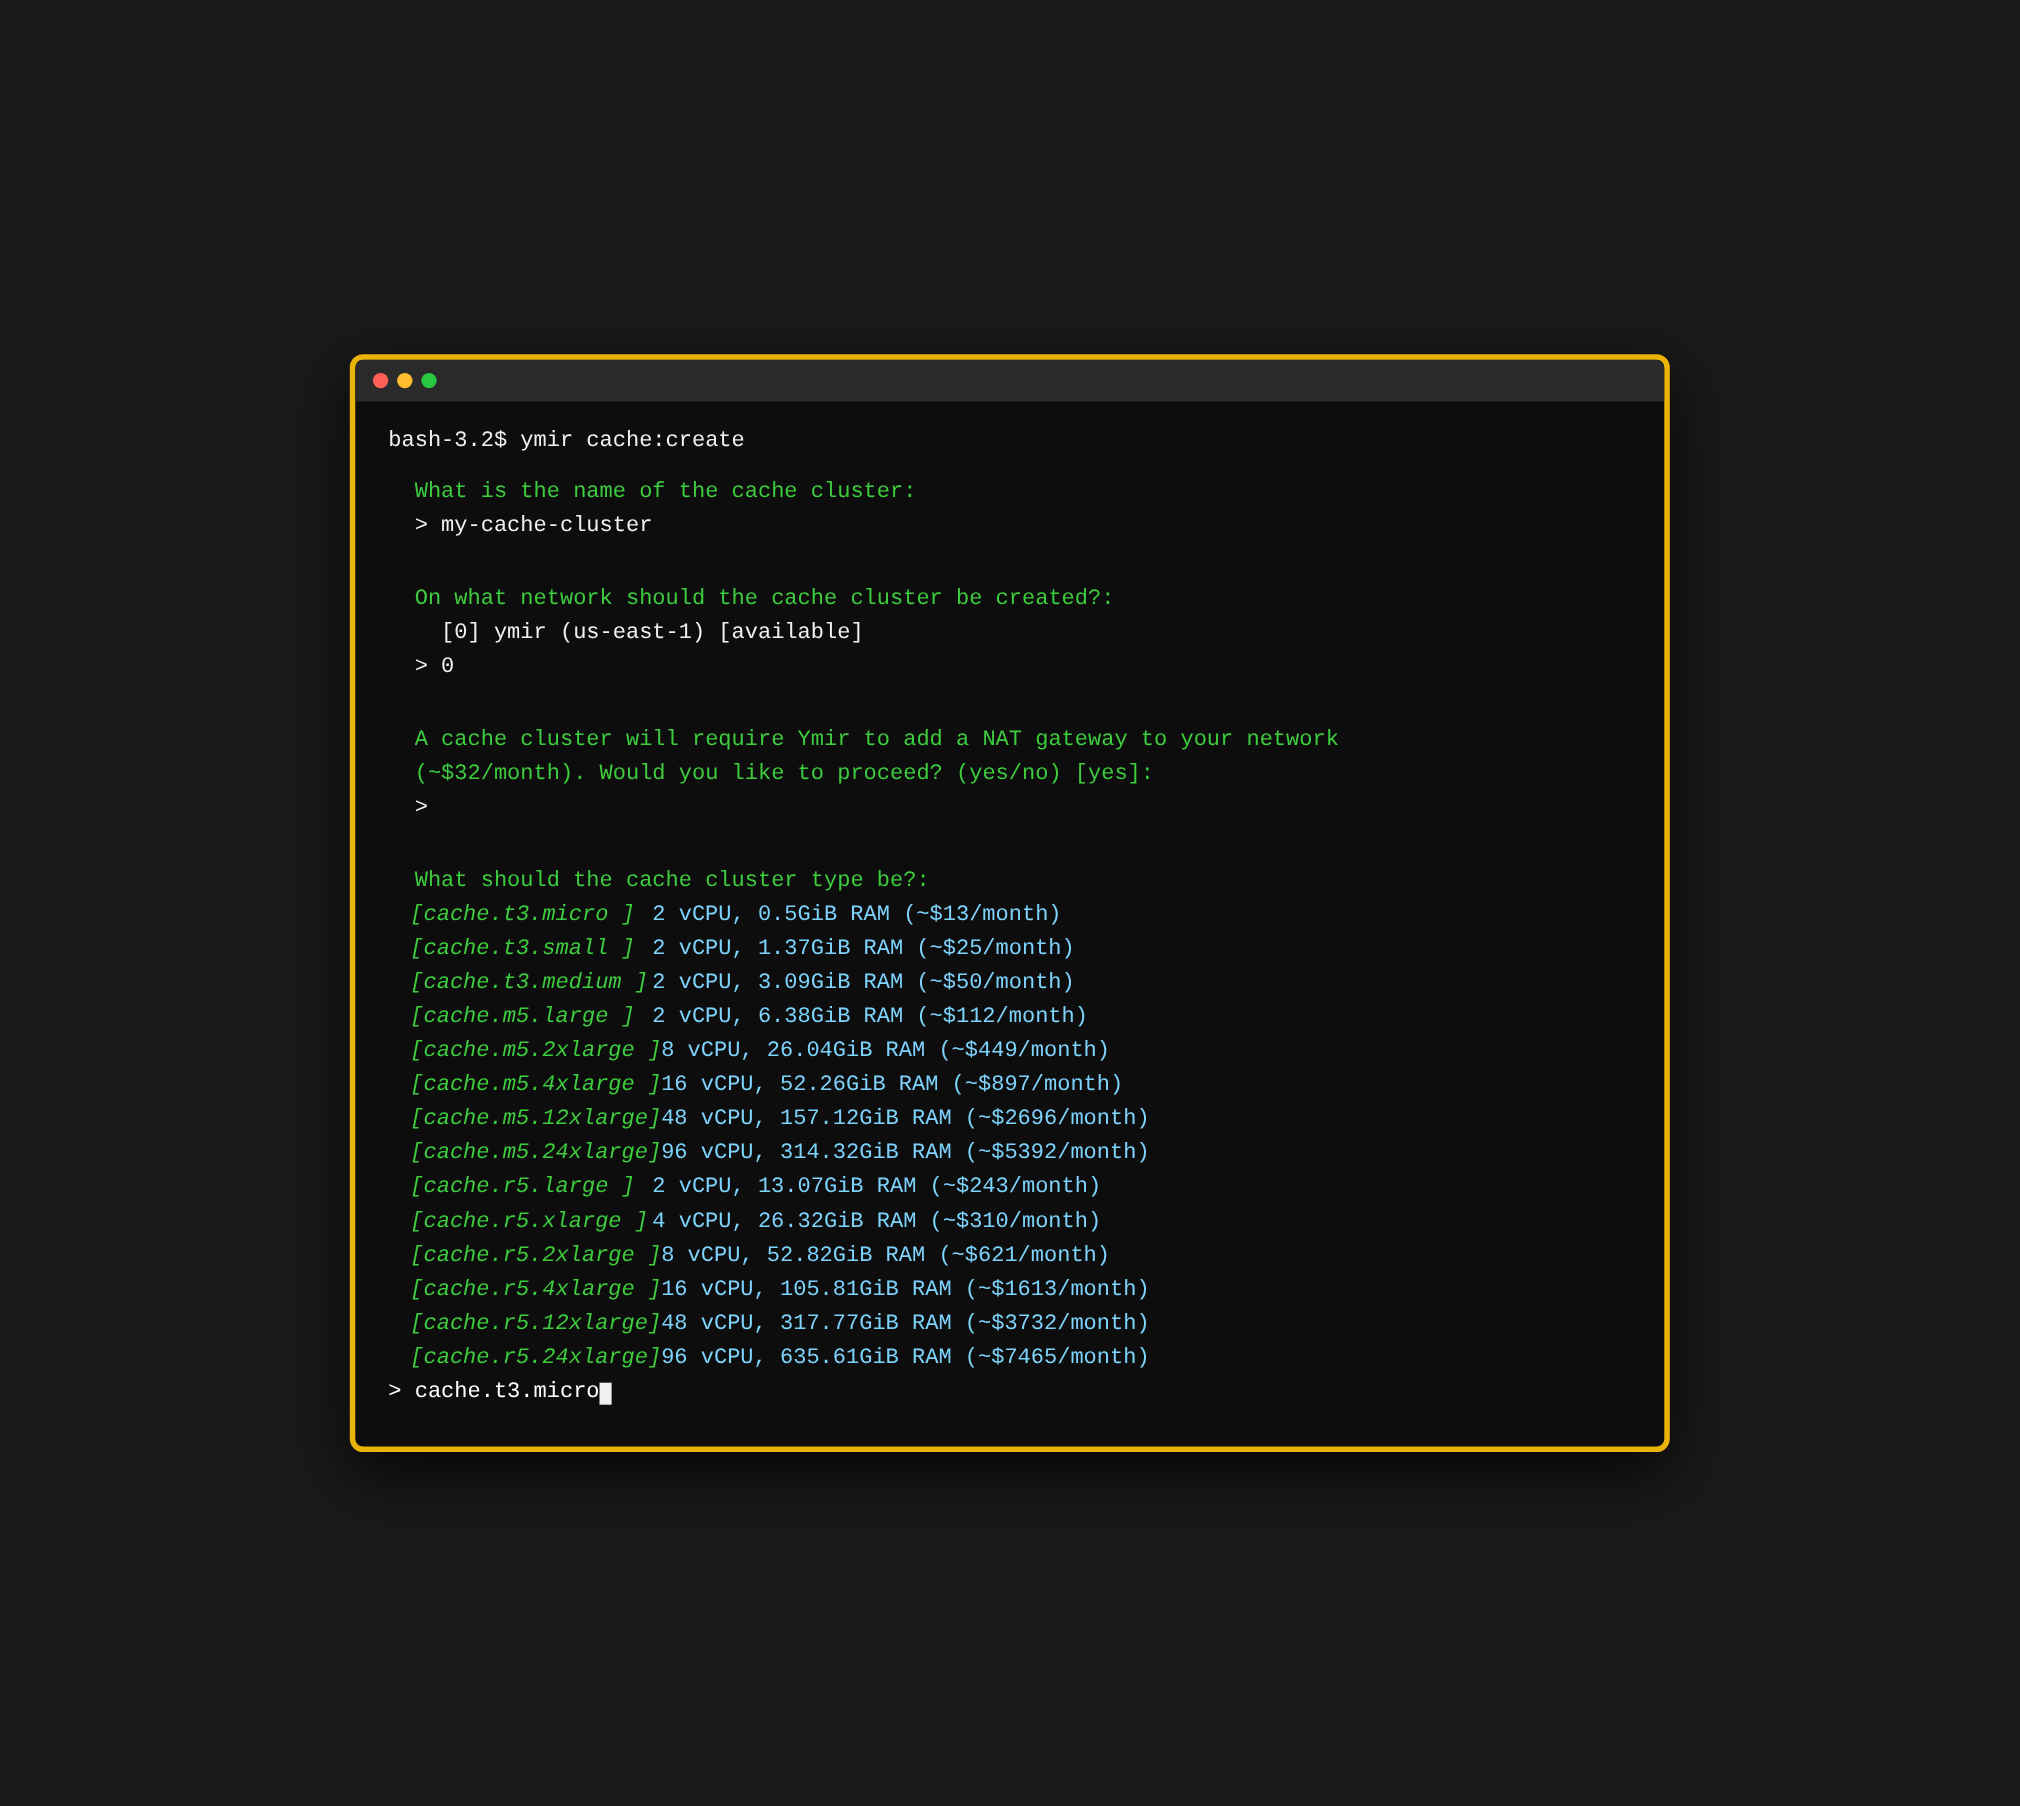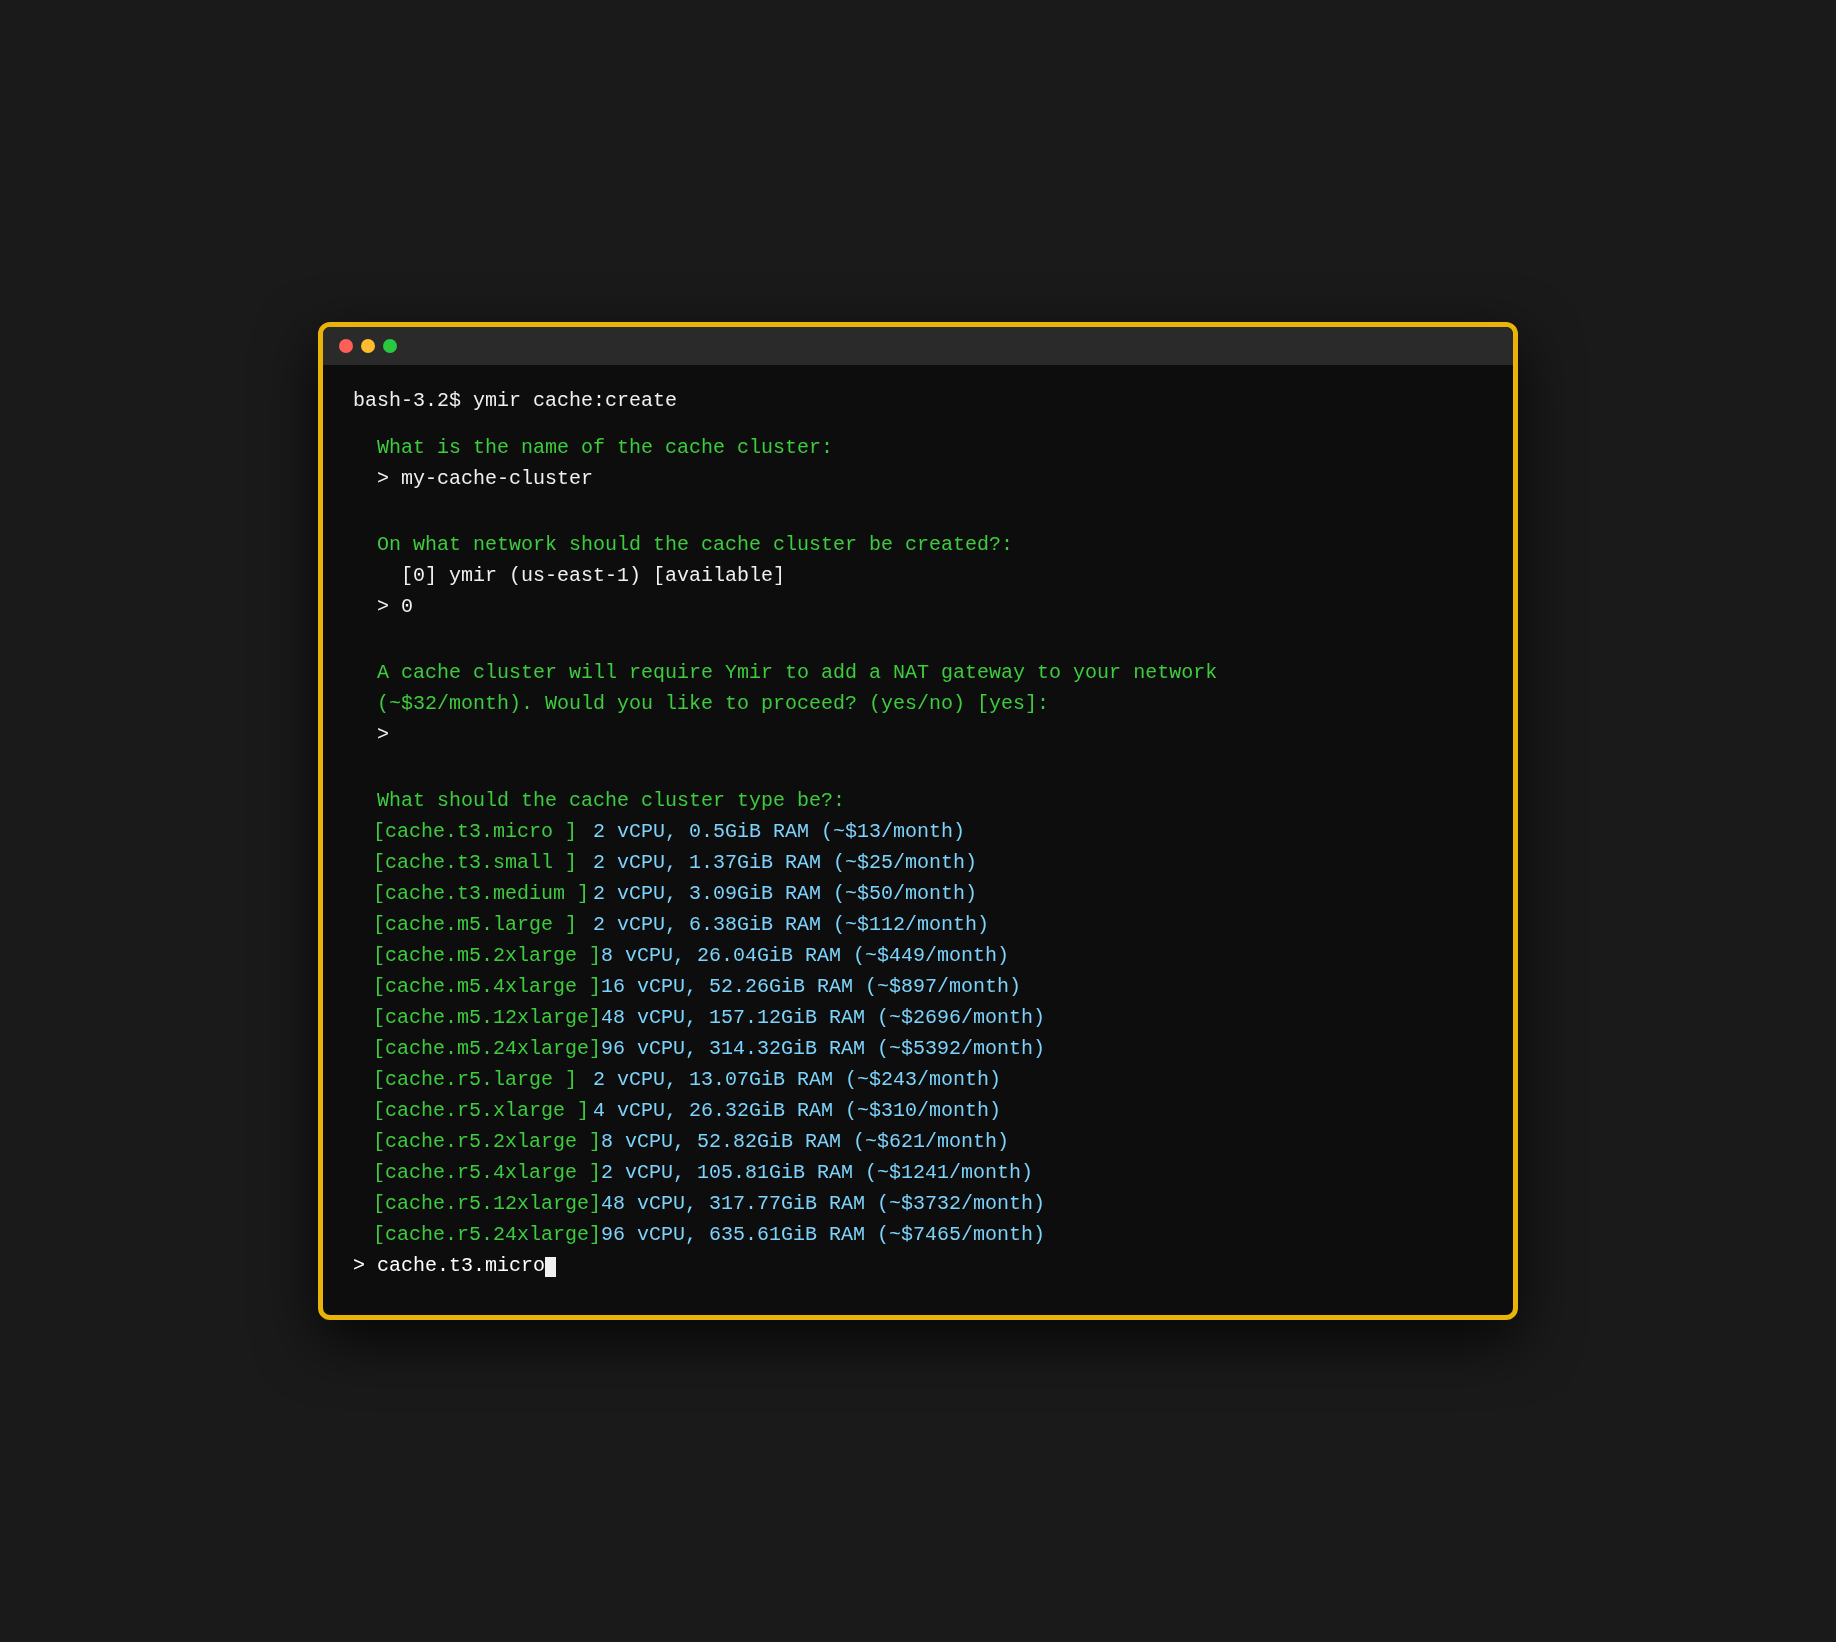--- a/index.html
+++ b/index.html
@@ -47,21 +47,21 @@
       line-height: 1.55;
       color: #f0f0f0;
     }
 
     .prompt-line {
       color: #e0e0e0;
       margin-bottom: 16px;
     }
 
     .green { color: #3dcc3d; }
-    .yellow { color: #e8e84a; }
+    .yellow { color: #e8e84a; font-style: italic; }
     .white { color: #f0f0f0; }
 
     .section { margin-bottom: 4px; }
 
     .input-line {
       color: #ffffff;
     }
 
     .cursor {
       display: inline-block;
@@ -174,21 +174,21 @@
         <div class="cluster-row">
           <span class="cluster-type yellow">[cache.r5.xlarge  ]</span>
           <span class="cluster-specs white"> 4 vCPU, 26.32GiB RAM (~$310/month)</span>
         </div>
         <div class="cluster-row">
           <span class="cluster-type yellow">[cache.r5.2xlarge ]</span>
           <span class="cluster-specs white"> 8 vCPU, 52.82GiB RAM (~$621/month)</span>
         </div>
         <div class="cluster-row">
           <span class="cluster-type yellow">[cache.r5.4xlarge ]</span>
-          <span class="cluster-specs white"> 2 vCPU, 105.81GiB RAM (~$1241/month)</span>
+          <span class="cluster-specs white"> 16 vCPU, 105.81GiB RAM (~$1613/month)</span>
         </div>
         <div class="cluster-row">
           <span class="cluster-type yellow">[cache.r5.12xlarge]</span>
           <span class="cluster-specs white"> 48 vCPU, 317.77GiB RAM (~$3732/month)</span>
         </div>
         <div class="cluster-row">
           <span class="cluster-type yellow">[cache.r5.24xlarge]</span>
           <span class="cluster-specs white"> 96 vCPU, 635.61GiB RAM (~$7465/month)</span>
         </div>
       </div>

